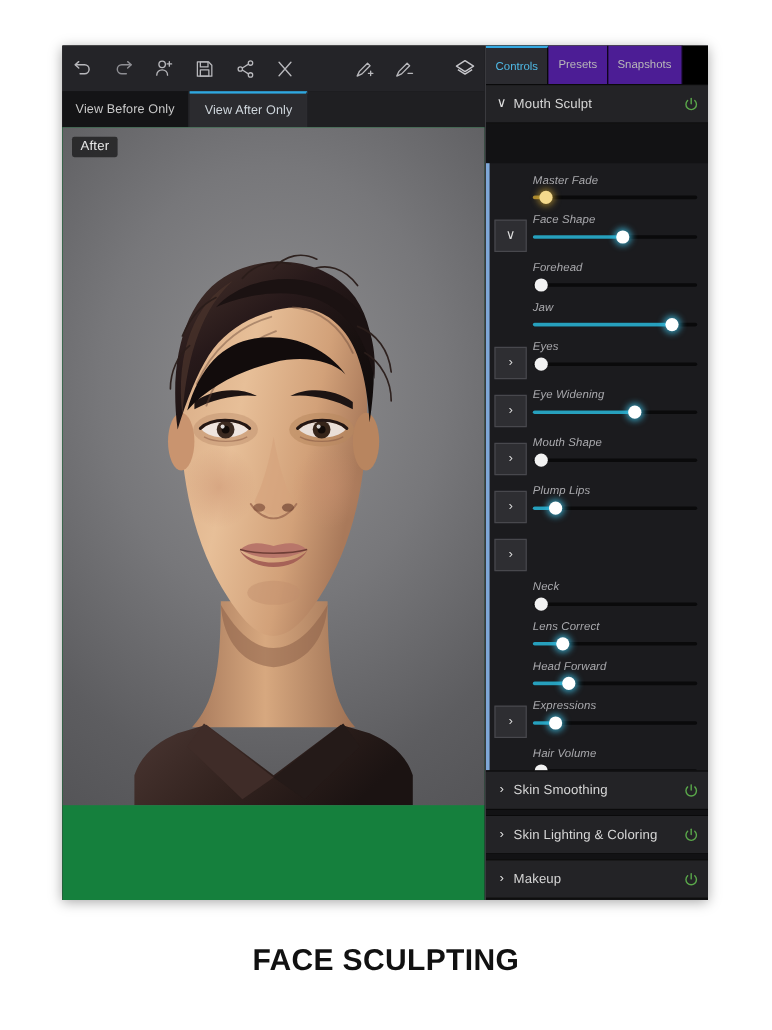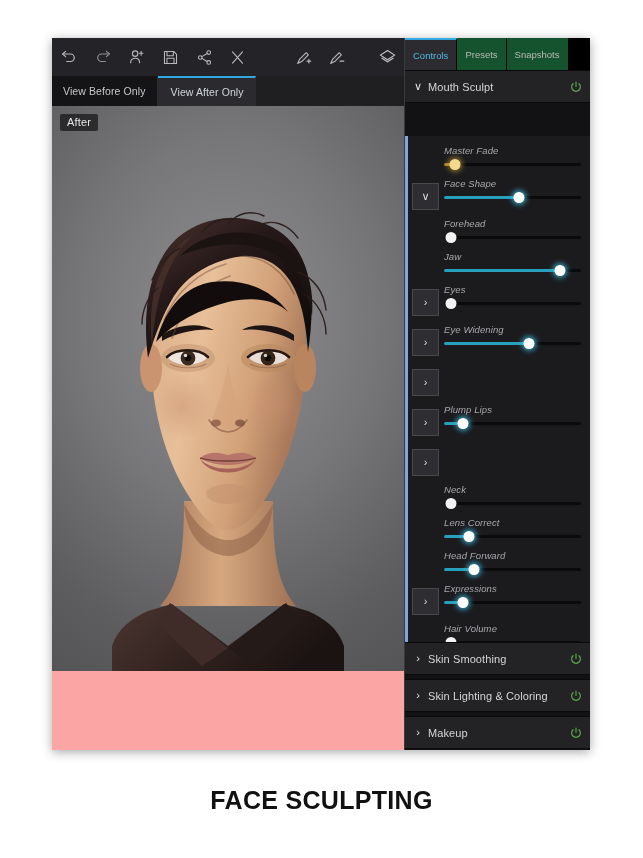--- a/index.html
+++ b/index.html
@@ -75,21 +75,21 @@
     border-top: 2px solid #2fa8e0;
     padding-left: 13px;
   }
 
   
   #photo-canvas {
     position: absolute;
     left: 0; top: 68px;
     width: 352px;
     height: 644px;
-    background: #fca5a5;
+    background: #15803d;
     overflow: hidden;
   }
   #photo {
     position: absolute;
     left: 0; top: 0;
     width: 352px; height: 565px;
     overflow: hidden;
     background: radial-gradient(ellipse 120% 95% at 50% 38%, #8e8e90 0%, #77777a 34%, #5d5d60 62%, #48484b 100%);
   }
   #photo svg { position: absolute; left: 0; top: 0; }
@@ -118,21 +118,21 @@
   #panel-tabs {
     position: absolute; left: 0; top: 0;
     width: 186px; height: 32px;
     display: flex; align-items: stretch;
     background: #000;
   }
   .panel-tab {
     display: flex; align-items: center; justify-content: center;
     font-size: 9.5px;
     color: #b9b9b9;
-    background: #14532d;
+    background: #4c1d95;
     padding: 0 8px;
     border-right: 1px solid #000;
     cursor: pointer;
     white-space: nowrap;
   }
   .panel-tab.active {
     background: #2b2b30;
     color: #4fbbe8;
     border-top: 2px solid #34a9e3;
   }
@@ -554,20 +554,27 @@
             <div class="ctrl-label">Eye Widening</div>
             <div class="slider teal">
               <div class="track"></div>
               <div class="fill" style="width: 62%;"></div>
               <div class="knob" style="left: 62%;"></div>
             </div>
           </div>
         </div>
         <div class="ctrl-row">
           <div class="expander">›</div>
+          <div class="ctrl-body">
+            <div class="ctrl-label">Mouth Shape</div>
+            <div class="slider plain">
+              <div class="track"></div>
+              <div class="knob" style="left: 5%;"></div>
+            </div>
+          </div>
         </div>
         <div class="ctrl-row">
           <div class="expander">›</div>
           <div class="ctrl-body">
             <div class="ctrl-label">Plump Lips</div>
             <div class="slider teal">
               <div class="track"></div>
               <div class="fill" style="width: 14%;"></div>
               <div class="knob" style="left: 14%;"></div>
             </div>

